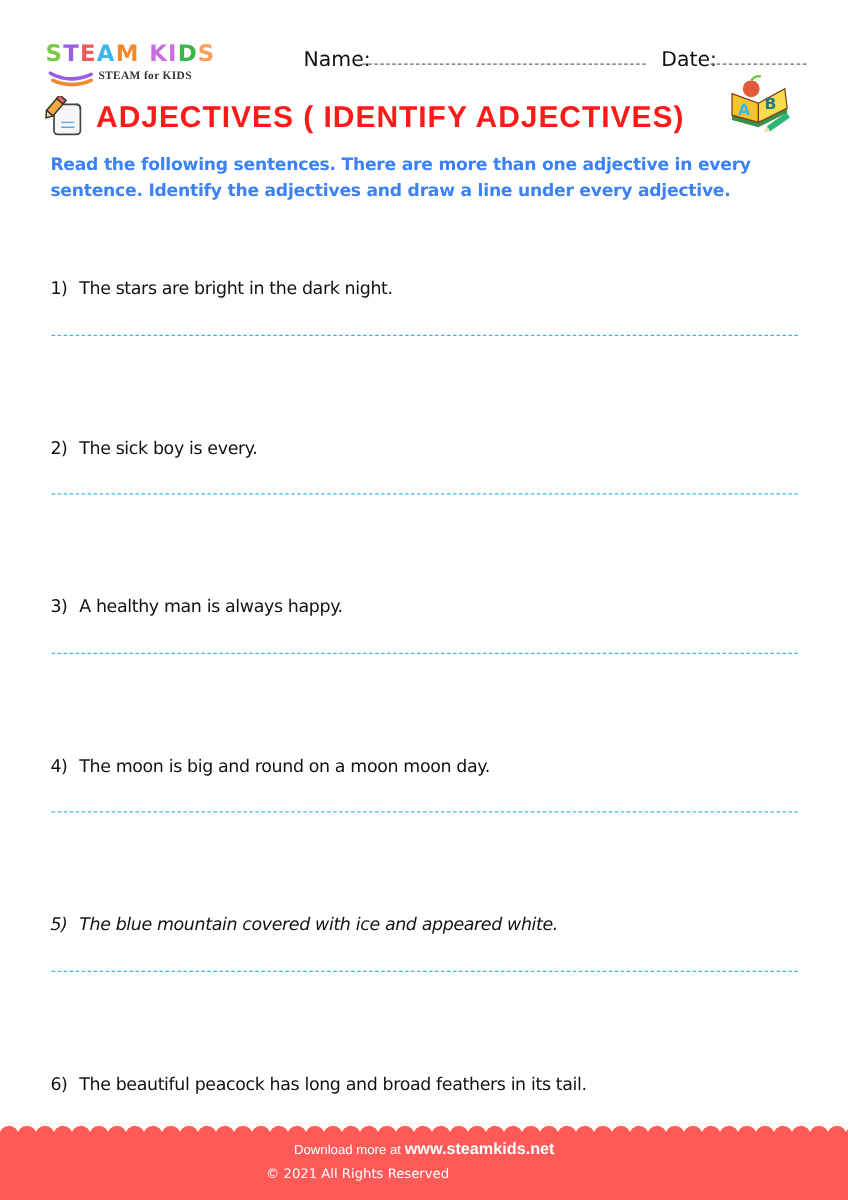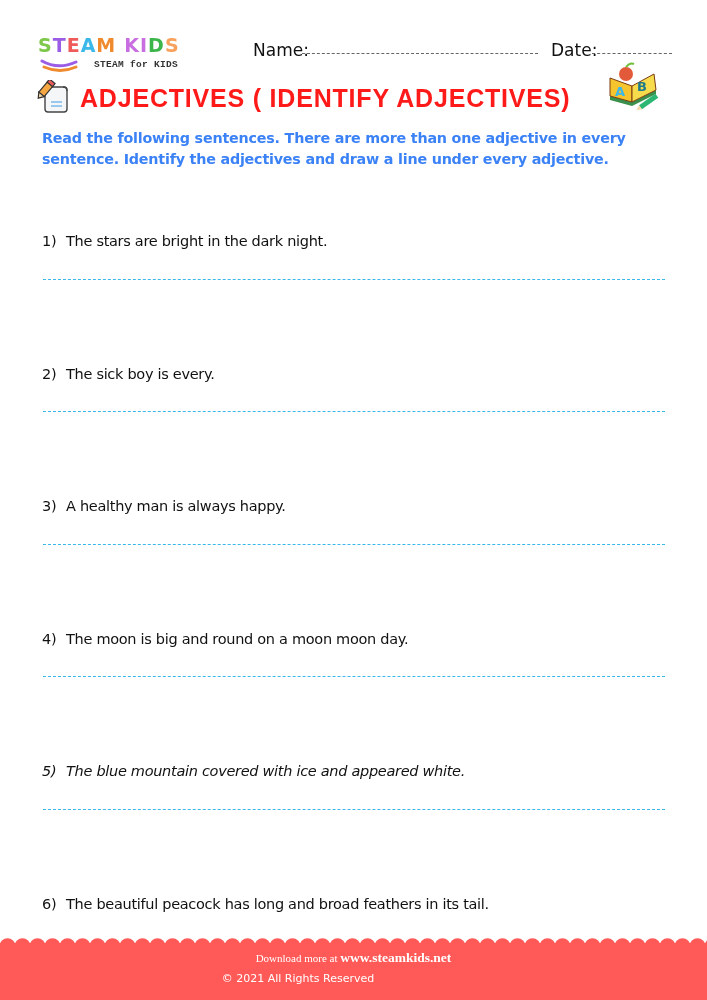--- a/index.html
+++ b/index.html
@@ -1,32 +1,32 @@
 <!DOCTYPE html>
 <html><head>
 <meta charset="utf-8">
 <style>
   html, body { margin:0; padding:0; }
   body { width:707px; height:1000px; position:relative; background:#ffffff; overflow:hidden; font-family:"Liberation Sans", sans-serif; }
   .abs { position:absolute; }
   .logo { left:38px; top:30px; width:200px; height:45px; }
   .logo-word { position:absolute; left:0; top:0; font-family:"DejaVu Sans", sans-serif; font-weight:bold; font-size:19px; letter-spacing:1px; line-height:30px; white-space:nowrap; }
   .logo-word span { display:inline-block; }
-  .logo-sub { position:absolute; left:56px; top:29px; font-family:Liberation Mono, monospace; font-weight:bold; font-size:9.5px; color:#333; letter-spacing:0.3px; }
+  .logo-sub { position:absolute; left:44px; top:29px; font-family:Liberation Serif, serif; font-weight:bold; font-size:9.5px; color:#333; letter-spacing:0.3px; }
   .logo-swoosh { position:absolute; left:2px; top:28px; }
   .field-label { font-family:"DejaVu Sans", sans-serif; font-size:17px; color:#111; top:40px; }
   .field-line { top:53px; height:0; border-bottom:1px dashed #666; }
   .title { left:80px; top:84px; font-family:"Liberation Sans", sans-serif; font-weight:bold; font-size:25px; color:#ff1a1a; letter-spacing:0.8px; white-space:nowrap; }
   .instructions { left:42px; top:128px; width:620px; font-family:"DejaVu Sans", sans-serif; font-weight:bold; font-size:14.3px; line-height:21px; color:#3b82f6; letter-spacing:-0.2px; }
   .q { left:42px; font-family:"DejaVu Sans", sans-serif; font-size:14.5px; color:#111; white-space:nowrap; letter-spacing:-0.3px;margin-top:28px; }
   .q .num { display:inline-block; width:24px; }
   .ans-line { left:43px; width:622px; height:0; border-bottom:1.5px dashed #3bb8ea; }
   .footer { left:0; top:943px; width:707px; height:57px; background:#ff5a57; }
   .scallop { left:0; top:936px; width:707px; height:12px; }
-  .footer-l1 { left:0; width:707px; top:950px; text-align:center; color:#fff; font-family:Liberation Serif, serif; font-size:11px; }
+  .footer-l1 { left:0; width:707px; top:950px; text-align:center; color:#fff; font-family:Liberation Sans, sans-serif; font-size:11px; }
   .footer-l1 b { font-size:13.5px; }
   .footer-l2 { left:0; width:596px; top:972px; text-align:center; color:#fff; font-family:"DejaVu Sans", sans-serif; font-size:11px; }
 </style>
 </head>
 <body>
 
 <div class="abs logo">
   <div class="logo-word">
     <span style="color:#7dc84a">S</span><span style="color:#9b5de5">T</span><span style="color:#ef5b5b">E</span><span style="color:#3bb8ea">A</span><span style="color:#f08a2e">M</span><span style="width:8px"></span><span style="color:#c86ee0">K</span><span style="color:#c86ee0">I</span><span style="color:#3cb54a">D</span><span style="color:#f7a15c">S</span>
   </div>

